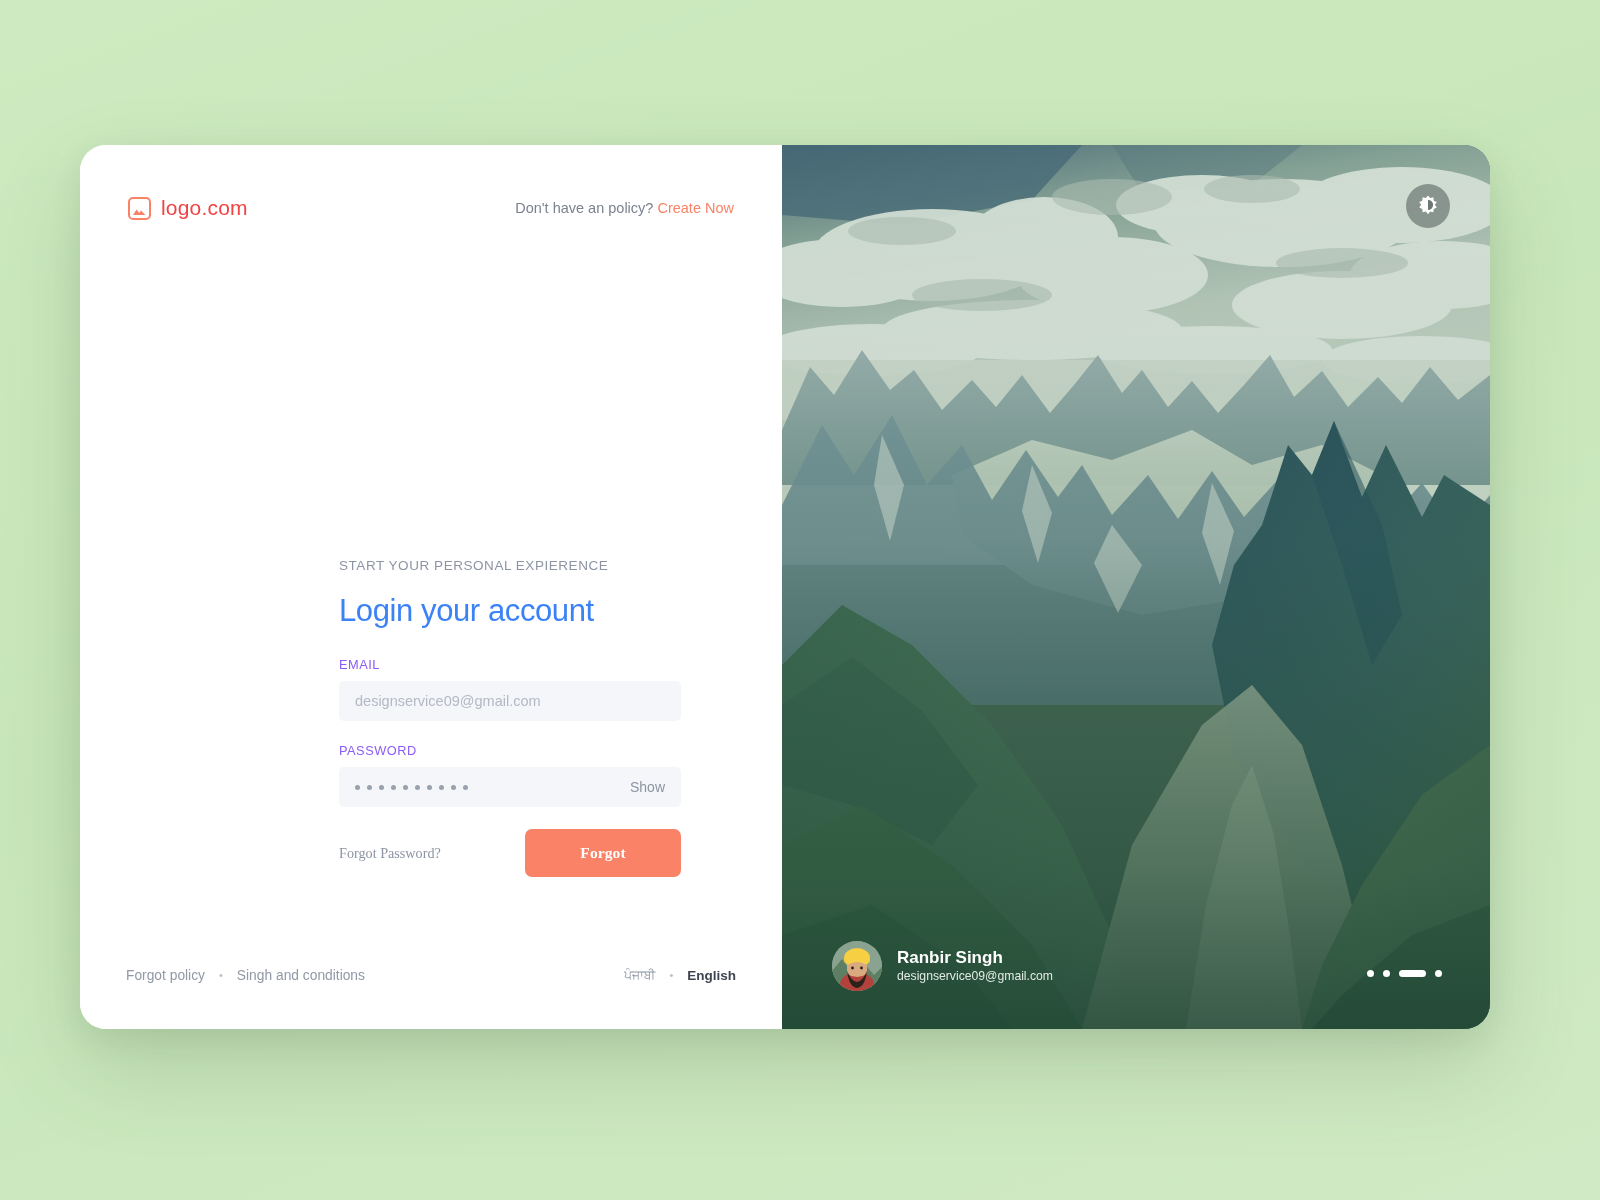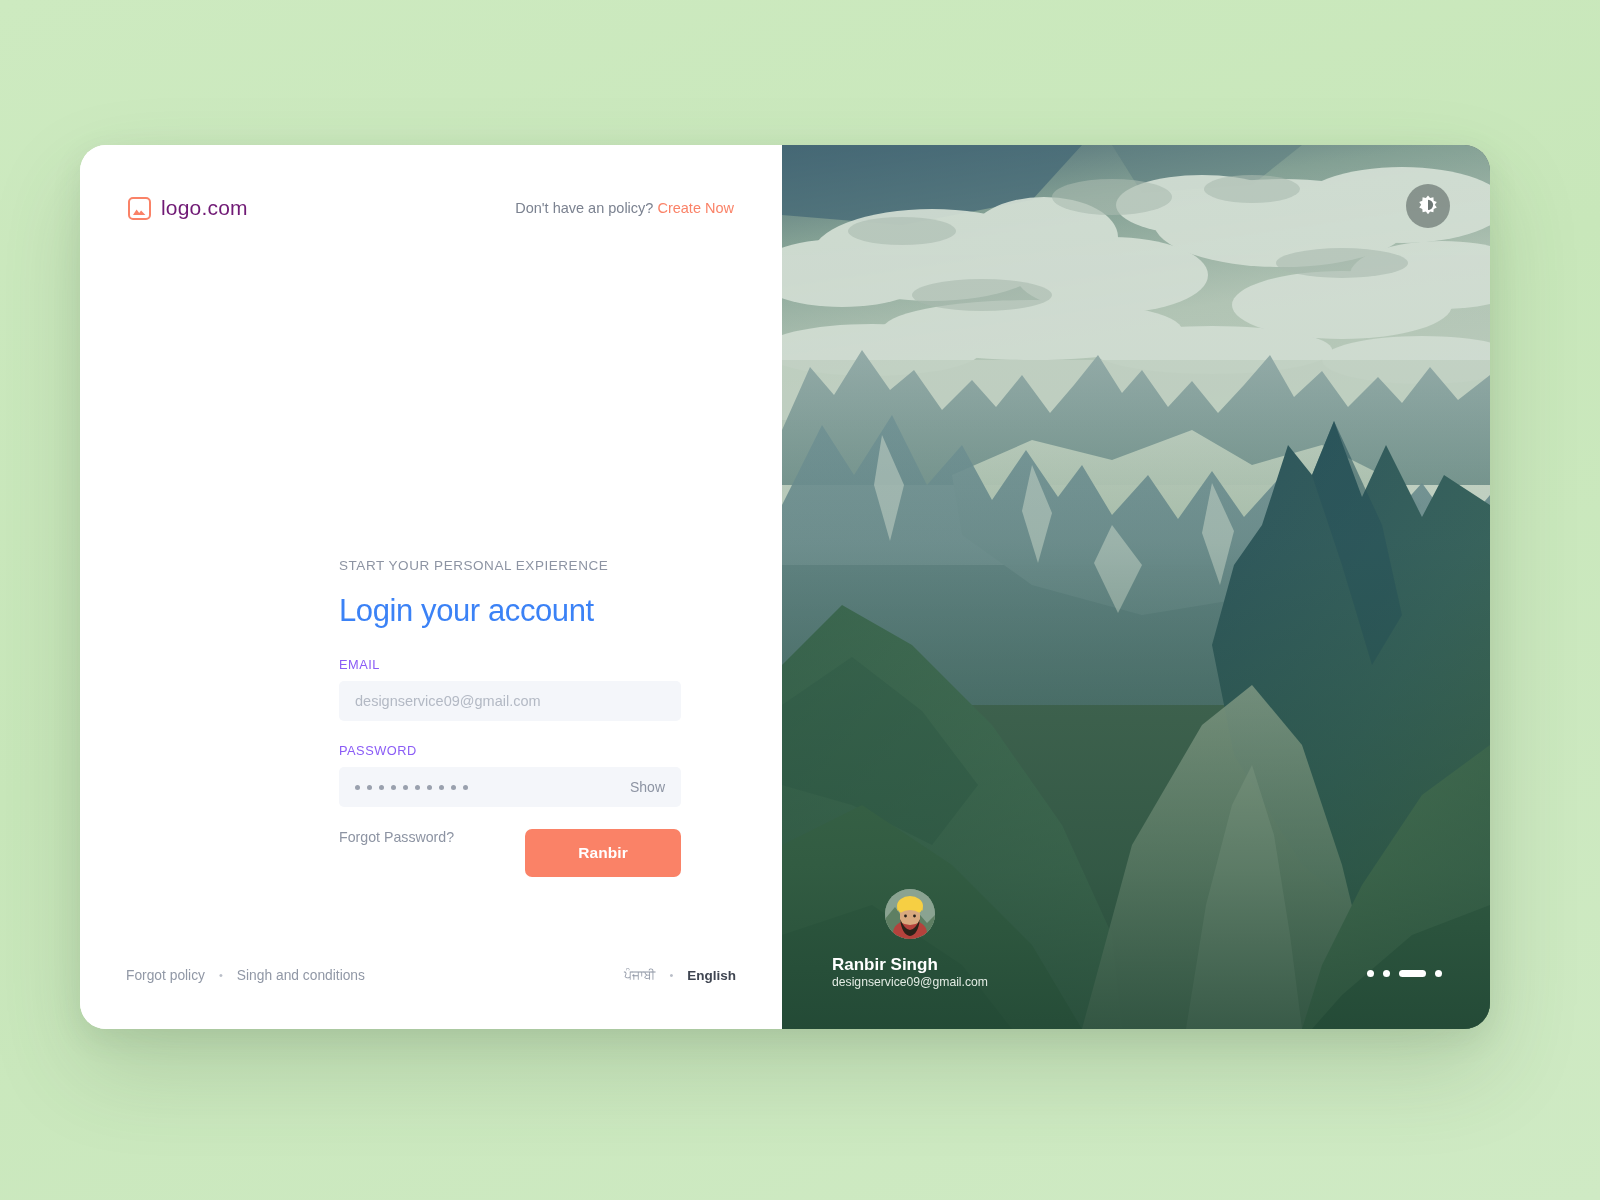--- a/index.html
+++ b/index.html
@@ -73,21 +73,21 @@
     border-radius: 5px;
     display: flex;
     align-items: flex-end;
     justify-content: center;
     padding-bottom: 3px;
     flex: none;
   }
   .brand-mark svg { display: block; }
 
   .brand-name {
-    color: #701a75;
+    color: #ef4444;
     font-size: 21px;
     letter-spacing: 0.2px;
     font-weight: 400;
   }
 
   .account-prompt {
     font-size: 14.5px;
     color: #7b8290;
     white-space: nowrap;
   }
@@ -171,21 +171,23 @@
     top: 50%;
     transform: translateY(-50%);
     font-size: 14px;
     color: #8d94a3;
     cursor: pointer;
     user-select: none;
   }
 
   .actions {
     display: flex;
+    align-items: center;
     margin-top: 18px;
+    font-family: Liberation Serif, serif;
   }
 
   .forgot-link {
     font-size: 14.2px;
     color: #8d94a3;
     text-decoration: none;
     cursor: pointer;
   }
 
   .login-button {
@@ -275,21 +277,20 @@
     padding: 0;
   }
 
   .profile {
     position: absolute;
     left: 50px;
     bottom: 38px;
     display: flex;
     align-items: center;
     gap: 15px;
-    flex-direction: column;
   }
 
   .avatar {
     width: 50px;
     height: 50px;
     border-radius: 50%;
     overflow: hidden;
     flex: none;
     background: #7f9a86;
   }
@@ -375,21 +376,21 @@
               <i></i>
               <i></i>
               <i></i>
               <i></i>
             </span>
           <span class="show-toggle">Show</span>
         </div>
 
         <div class="actions">
           <a class="forgot-link" href="#">Forgot Password?</a>
-          <button class="login-button">Ranbir</button>
+          <button class="login-button">Forgot</button>
         </div>
       </div>
 
       <div class="pane-footer">
         <div class="footer-group">
           <a href="#">Forgot policy</a>
           <span class="sep">•</span>
           <a href="#">Singh and conditions</a>
         </div>
         <div class="footer-group">

